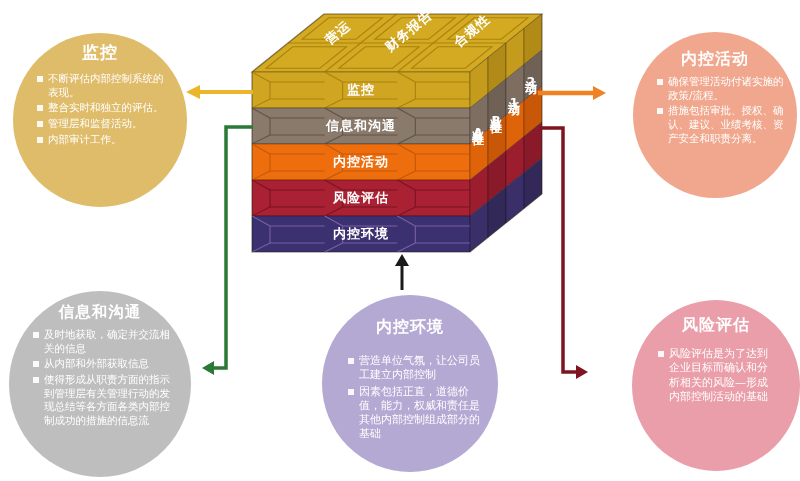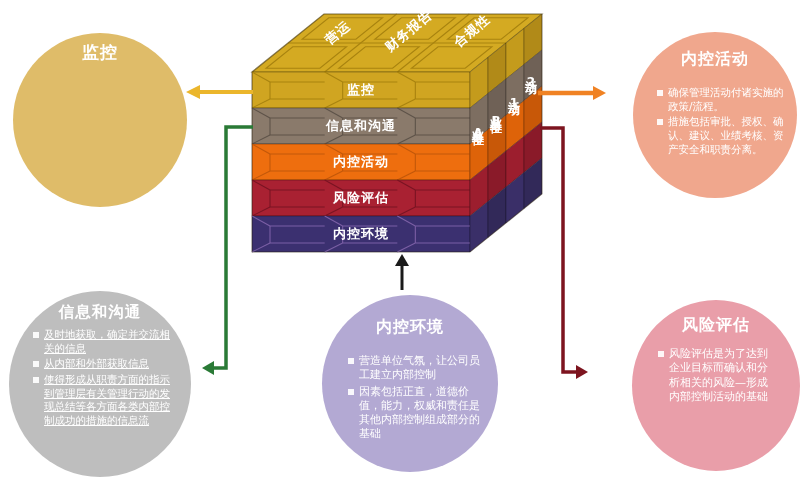--- a/index.html
+++ b/index.html
@@ -19,39 +19,57 @@
   .side-label{position:absolute;writing-mode:vertical-rl;text-orientation:upright;color:#fff;
               font-weight:bold;font-size:12px;line-height:1;letter-spacing:2px;}
 </style>
 </head>
 <body>
 
 <div class="stage">
 
   <div class="circle" style="left: 13px; top: 33px; width: 174px; height: 174px; background: rgb(223, 188, 105);">
     <div class="c-title" style="margin-top:8px;font-size:17px;">监控</div>
+    <div class="bullets" style="margin-top:8px;padding:0 14px 0 24px;font-size:10.5px;">
+      <div class="b-row">
+          <span class="sq"></span>
+          <span class="b-text">不断评估内部控制系统的表现。</span>
+        </div>
+      <div class="b-row">
+          <span class="sq"></span>
+          <span class="b-text">整合实时和独立的评估。</span>
+        </div>
+      <div class="b-row">
+          <span class="sq"></span>
+          <span class="b-text">管理层和监督活动。</span>
+        </div>
+      <div class="b-row">
+          <span class="sq"></span>
+          <span class="b-text">内部审计工作。</span>
+        </div>
+    </div>
   </div>
 
   <div class="circle" style="left: 633px; top: 32px; width: 164px; height: 166px; background: rgb(240, 167, 141);">
     <div class="c-title" style="margin-top:17px;font-size:16px;">内控活动</div>
-    <div class="bullets" style="margin-top:16px;padding:0 12px 0 24px;font-size:10.5px;">
+    <div class="bullets" style="margin-top:5px;padding:0 12px 0 24px;font-size:10.5px;">
       <div class="b-row">
           <span class="sq"></span>
           <span class="b-text">确保管理活动付诸实施的政策/流程。</span>
         </div>
       <div class="b-row">
           <span class="sq"></span>
           <span class="b-text">措施包括审批、授权、确认、建议、业绩考核、资产安全和职责分离。</span>
         </div>
     </div>
   </div>
 
   <div class="circle" style="left: 9px; top: 291px; width: 182px; height: 186px; background: rgb(190, 190, 190);">
     <div class="c-title" style="margin-top:11px;font-size:15.5px;">信息和沟通</div>
-    <div class="bullets" style="margin-top:5px;padding:0 16px 0 24px;font-size:10.5px;text-decoration:underline;">
+    <div class="bullets" style="margin-top:5px;padding:0 16px 0 24px;font-size:10.5px;">
       <div class="b-row">
           <span class="sq"></span>
           <span class="b-text">及时地获取，确定并交流相关的信息</span>
         </div>
       <div class="b-row">
           <span class="sq"></span>
           <span class="b-text">从内部和外部获取信息</span>
         </div>
       <div class="b-row">
           <span class="sq"></span>

